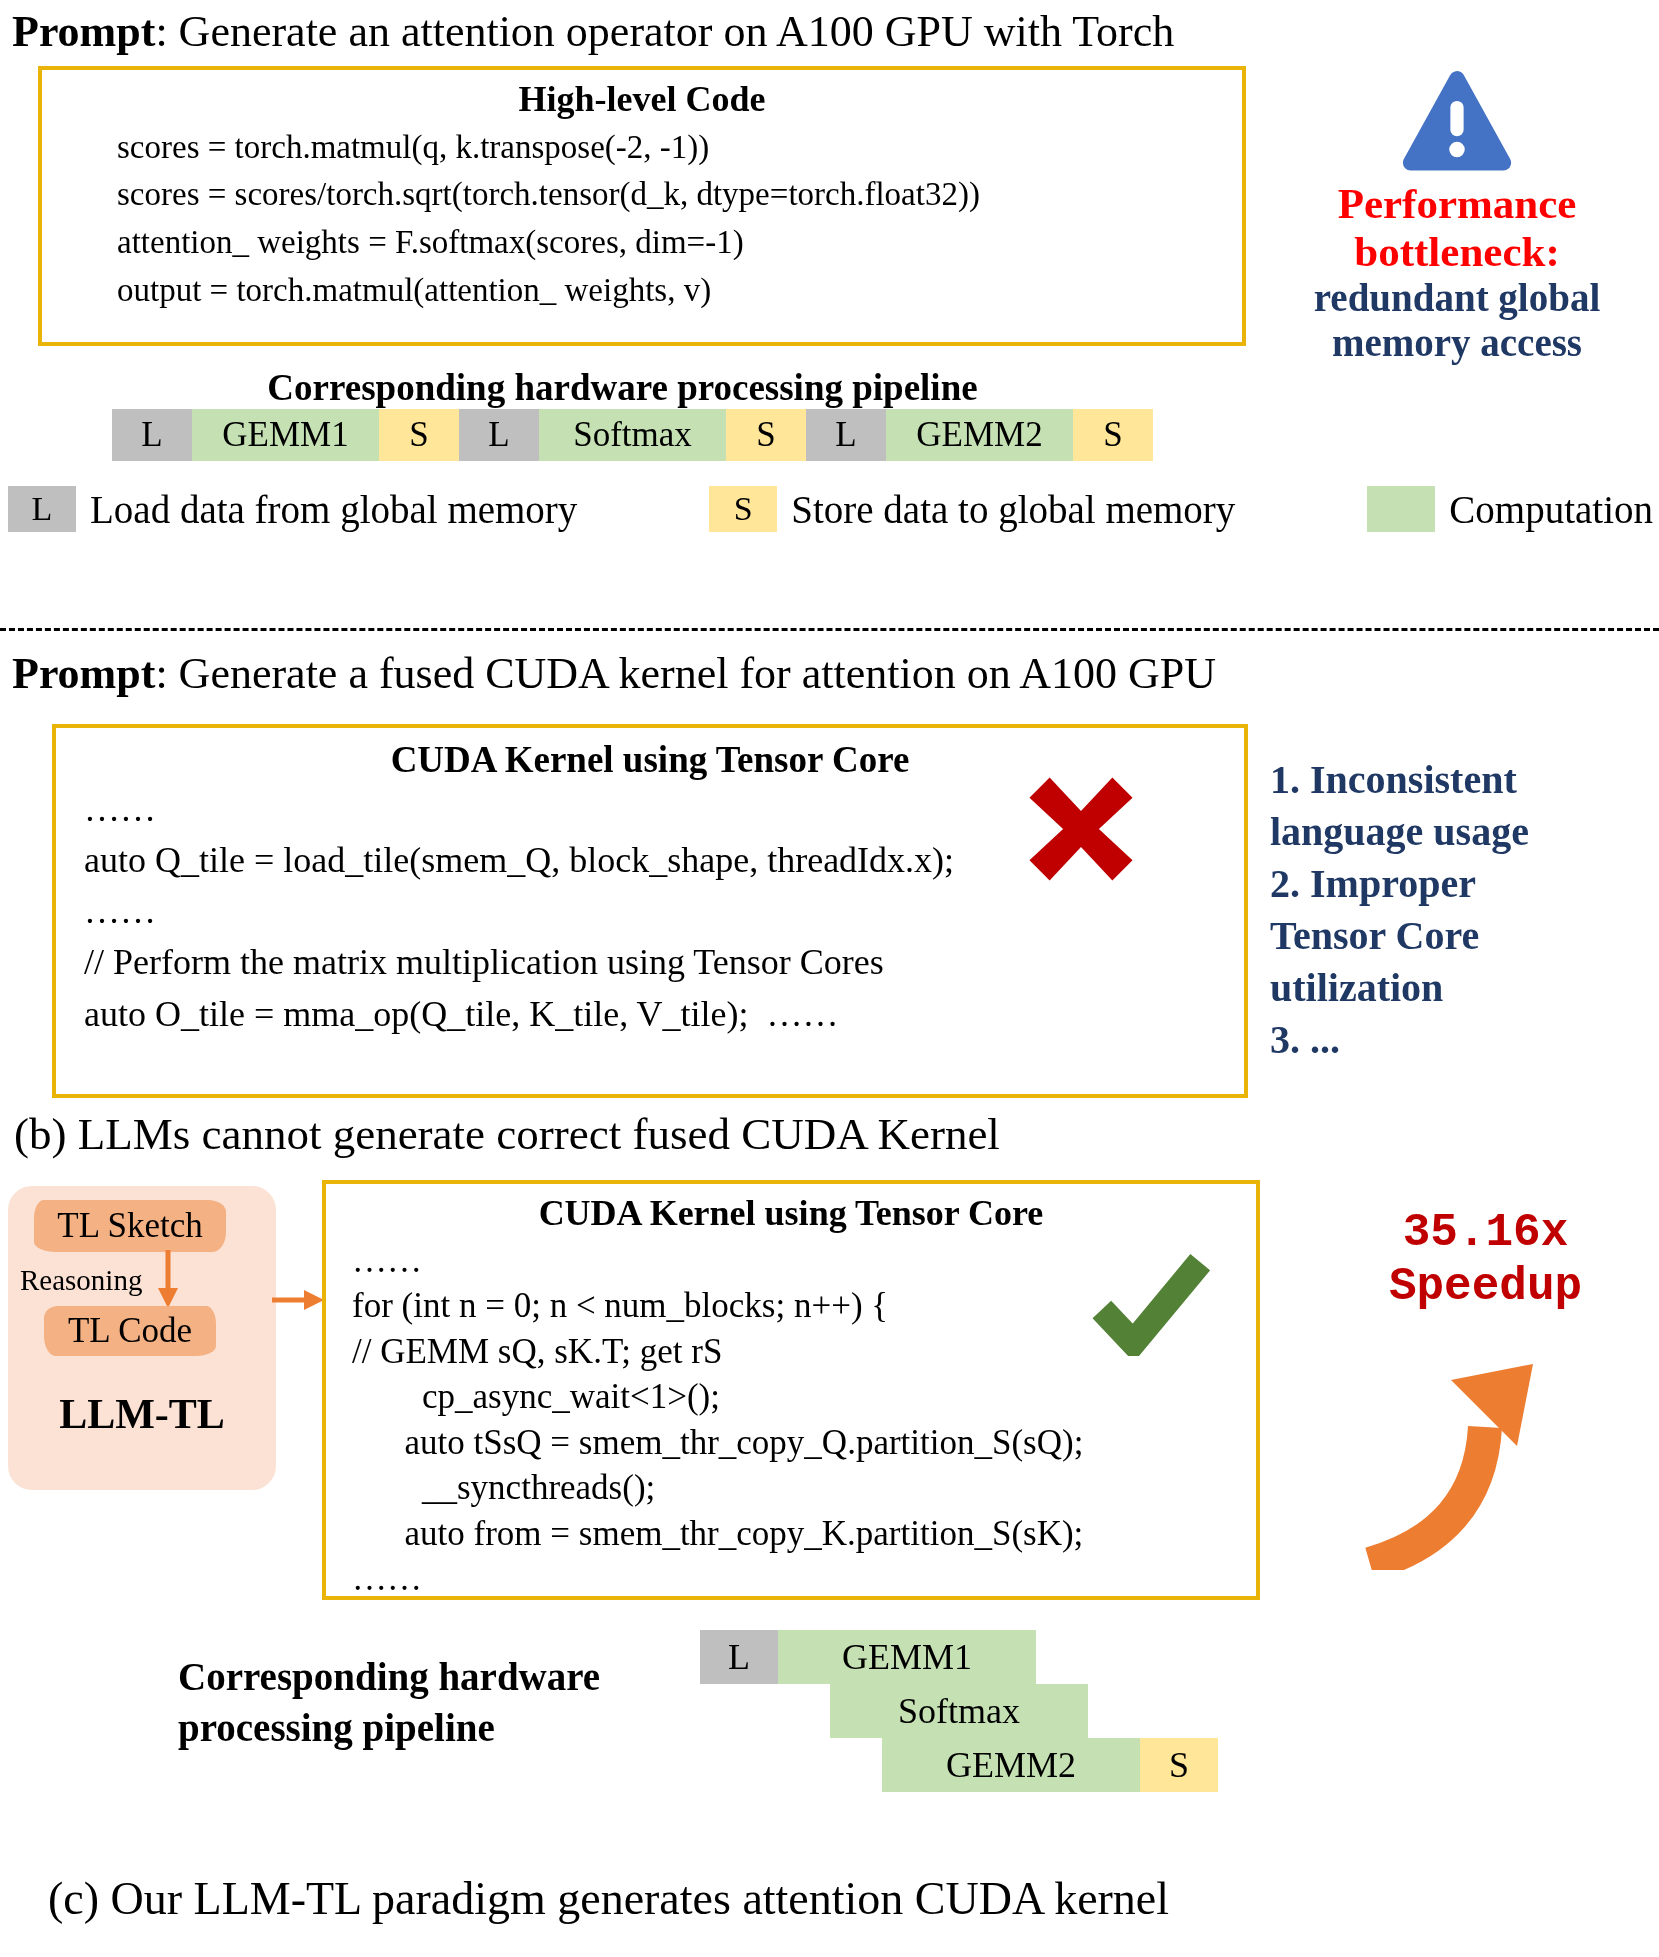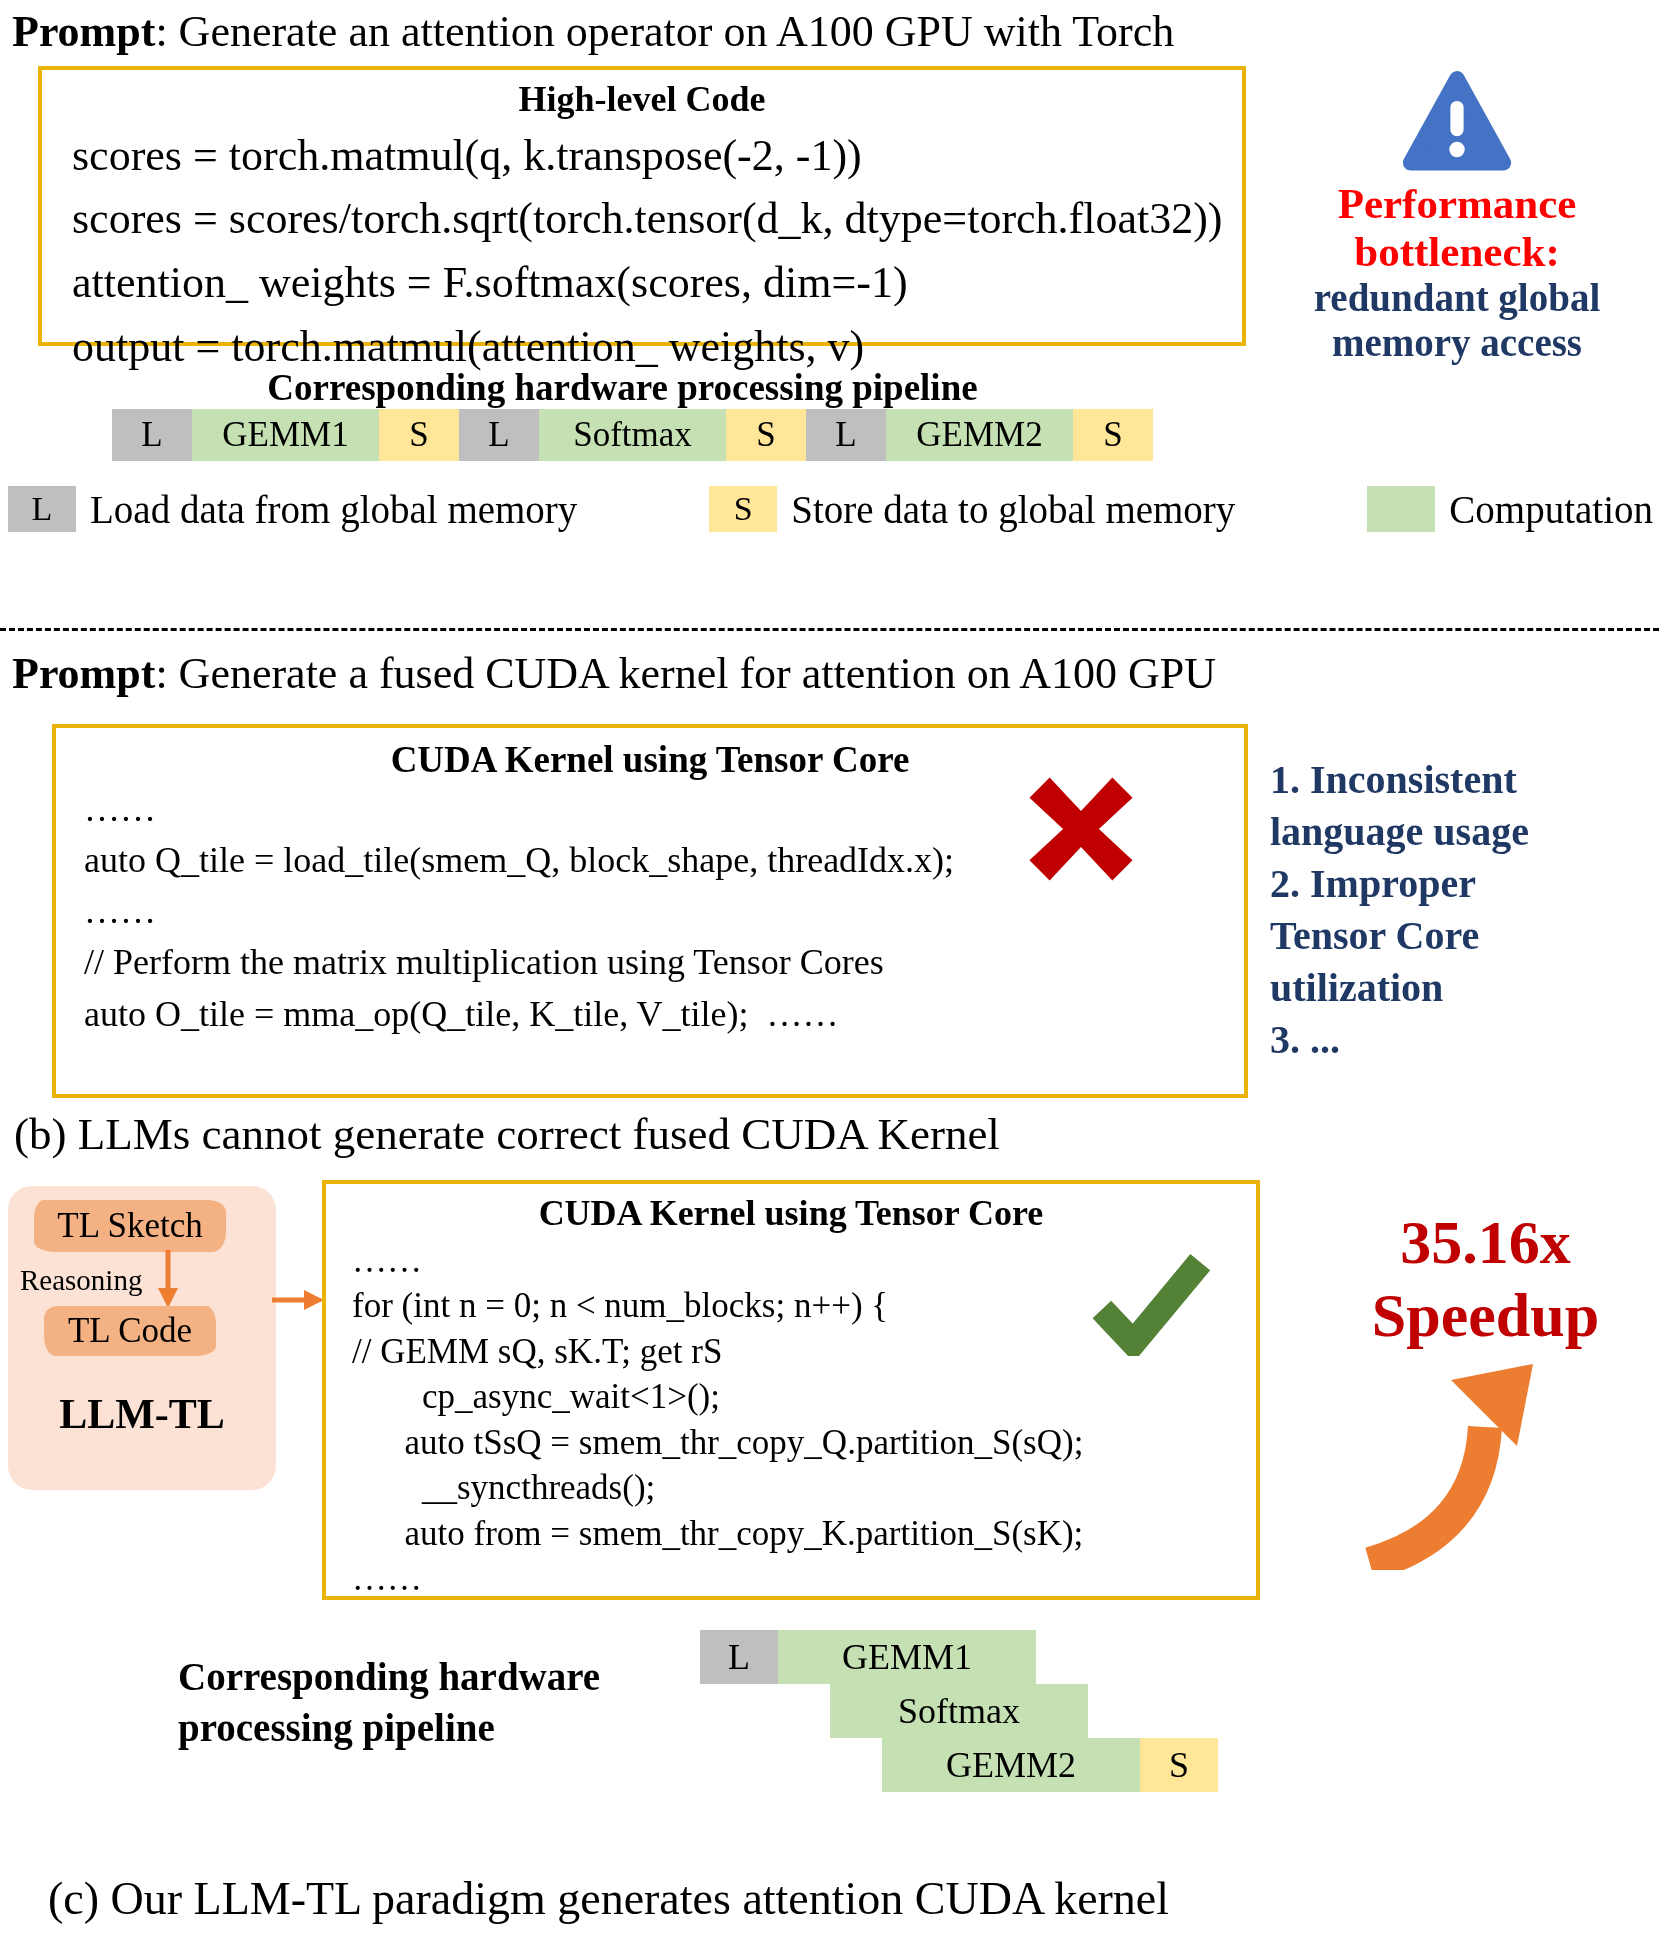--- a/index.html
+++ b/index.html
@@ -10,21 +10,21 @@
   .prompt .b { font-weight:bold; }
   #prompt-a { top:6px; }
   #prompt-b { top:648px; }
 
   .codebox { position:absolute; border:4px solid #eab308; background:#fff; }
   .codebox-title { text-align:center; font-weight:bold; }
   .codeline { white-space:pre; }
 
   #box-a { left:38px; top:66px; width:1208px; height:280px; padding:6px 30px; }
   #box-a .codebox-title { font-size:36px; line-height:1.32; }
-  #box-a .codeline { font-size:44px; line-height:1.45; }
+  #box-a .codeline { font-size:33px; line-height:1.45;margin-left:45px; }
 
   #warning-col { position:absolute; left:1258px; top:70px; width:398px; text-align:center; }
   .warn-tri { width:118px; height:106px; }
   .warn-title { color:#FF0000; font-weight:bold; font-size:43px; line-height:1.12; }
   .warn-sub { color:#1F3864; font-weight:bold; font-size:39px; line-height:1.14; }
 
   #pipe-heading-a { position:absolute; top:366px; left:0; width:1245px; text-align:center;
                     font-weight:bold; font-size:37px; }
 
   #pipeline-a { position:absolute; top:409px; left:112px; display:flex; height:52px; }
@@ -69,21 +69,21 @@
                 font-weight:bold; font-size:42px; }
   #right-arrow { position:absolute; left:270px; top:1288px; }
 
   #box-c { left:322px; top:1180px; width:938px; height:420px; padding:6px 26px; }
   #box-c .codebox-title { font-size:36px; line-height:1.32; }
   #box-c .codeline { font-size:35px; line-height:1.3; }
 
   #check-icon { position:absolute; left:1092px; top:1252px; width:118px; height:104px; }
 
   #speedup { position:absolute; left:1318px; top:1206px; width:335px; text-align:center;
-             color:#C00000; font-weight:bold; font-size:62px; line-height:1.18; }
+             color:#C00000; font-weight:bold; font-size:46px; line-height:1.18;font-family:Liberation Mono, monospace; }
 
   #big-arrow { position:absolute; left:1345px; top:1342px; width:200px; height:228px; }
 
   #pipe-c { position:absolute; left:0; top:1630px; width:1659px; height:170px; }
   #pipe-c-heading { position:absolute; left:178px; top:22px; font-weight:bold;
                     font-size:39px; line-height:1.3; }
   .bar { position:absolute; height:54px; display:flex; align-items:center;
          justify-content:center; font-size:36px; }
   #bar-l1      { left:700px;  top:0;     width:78px; }
   #bar-gemm1   { left:778px;  top:0;     width:258px; }

